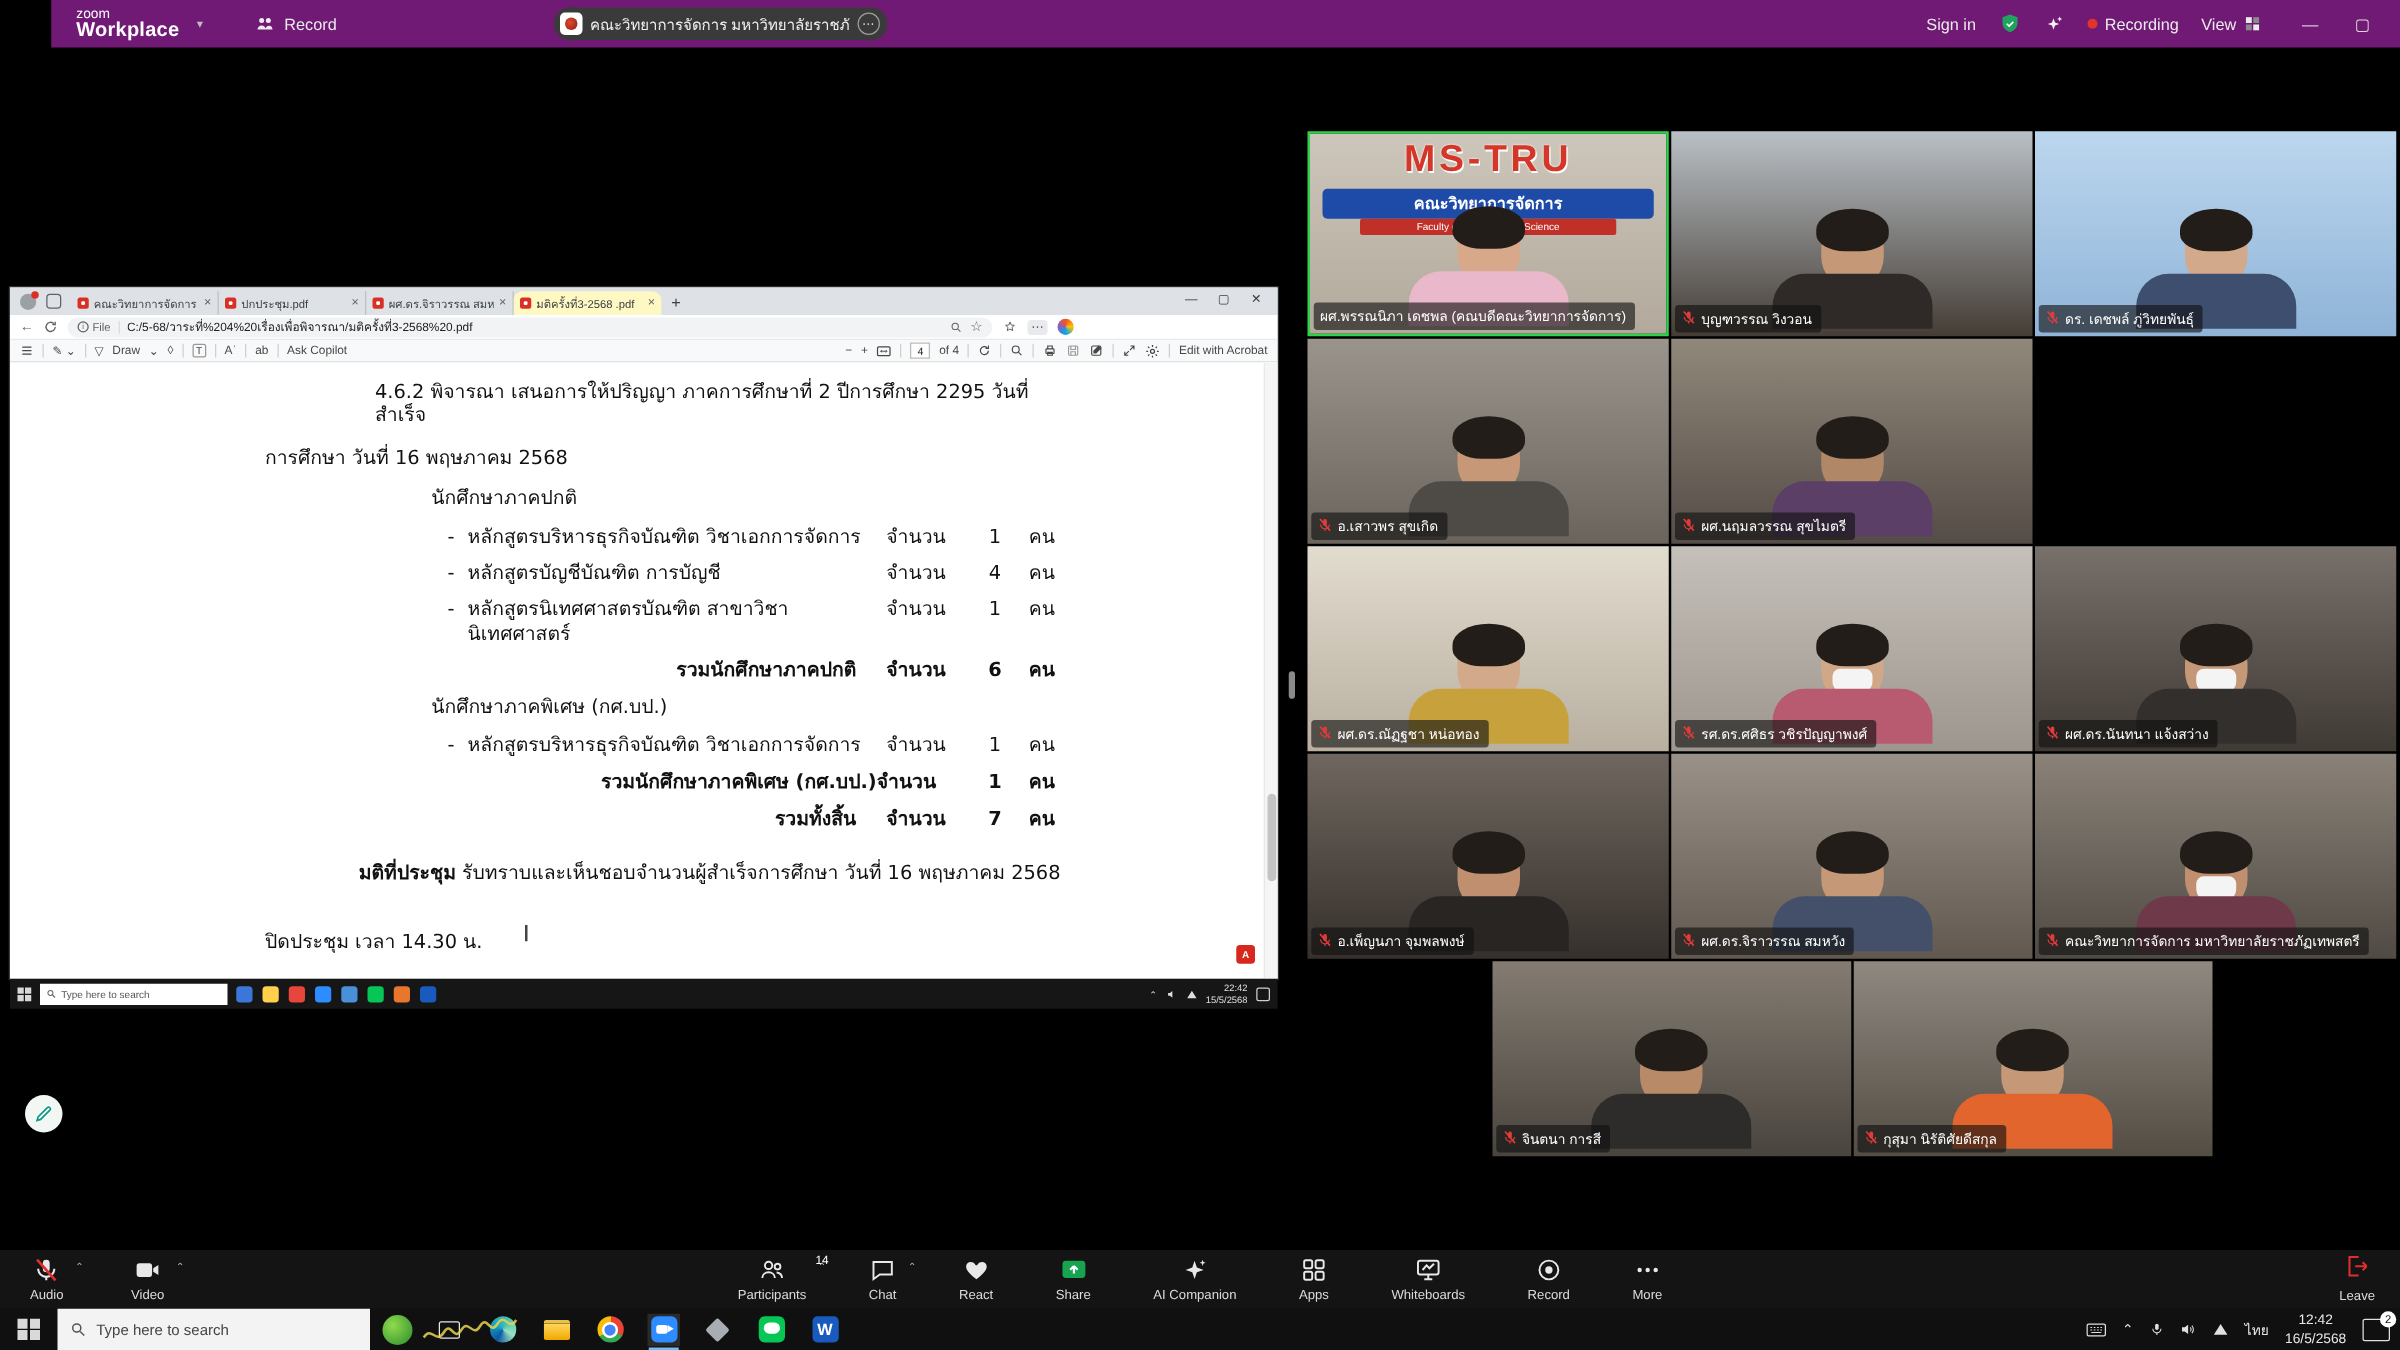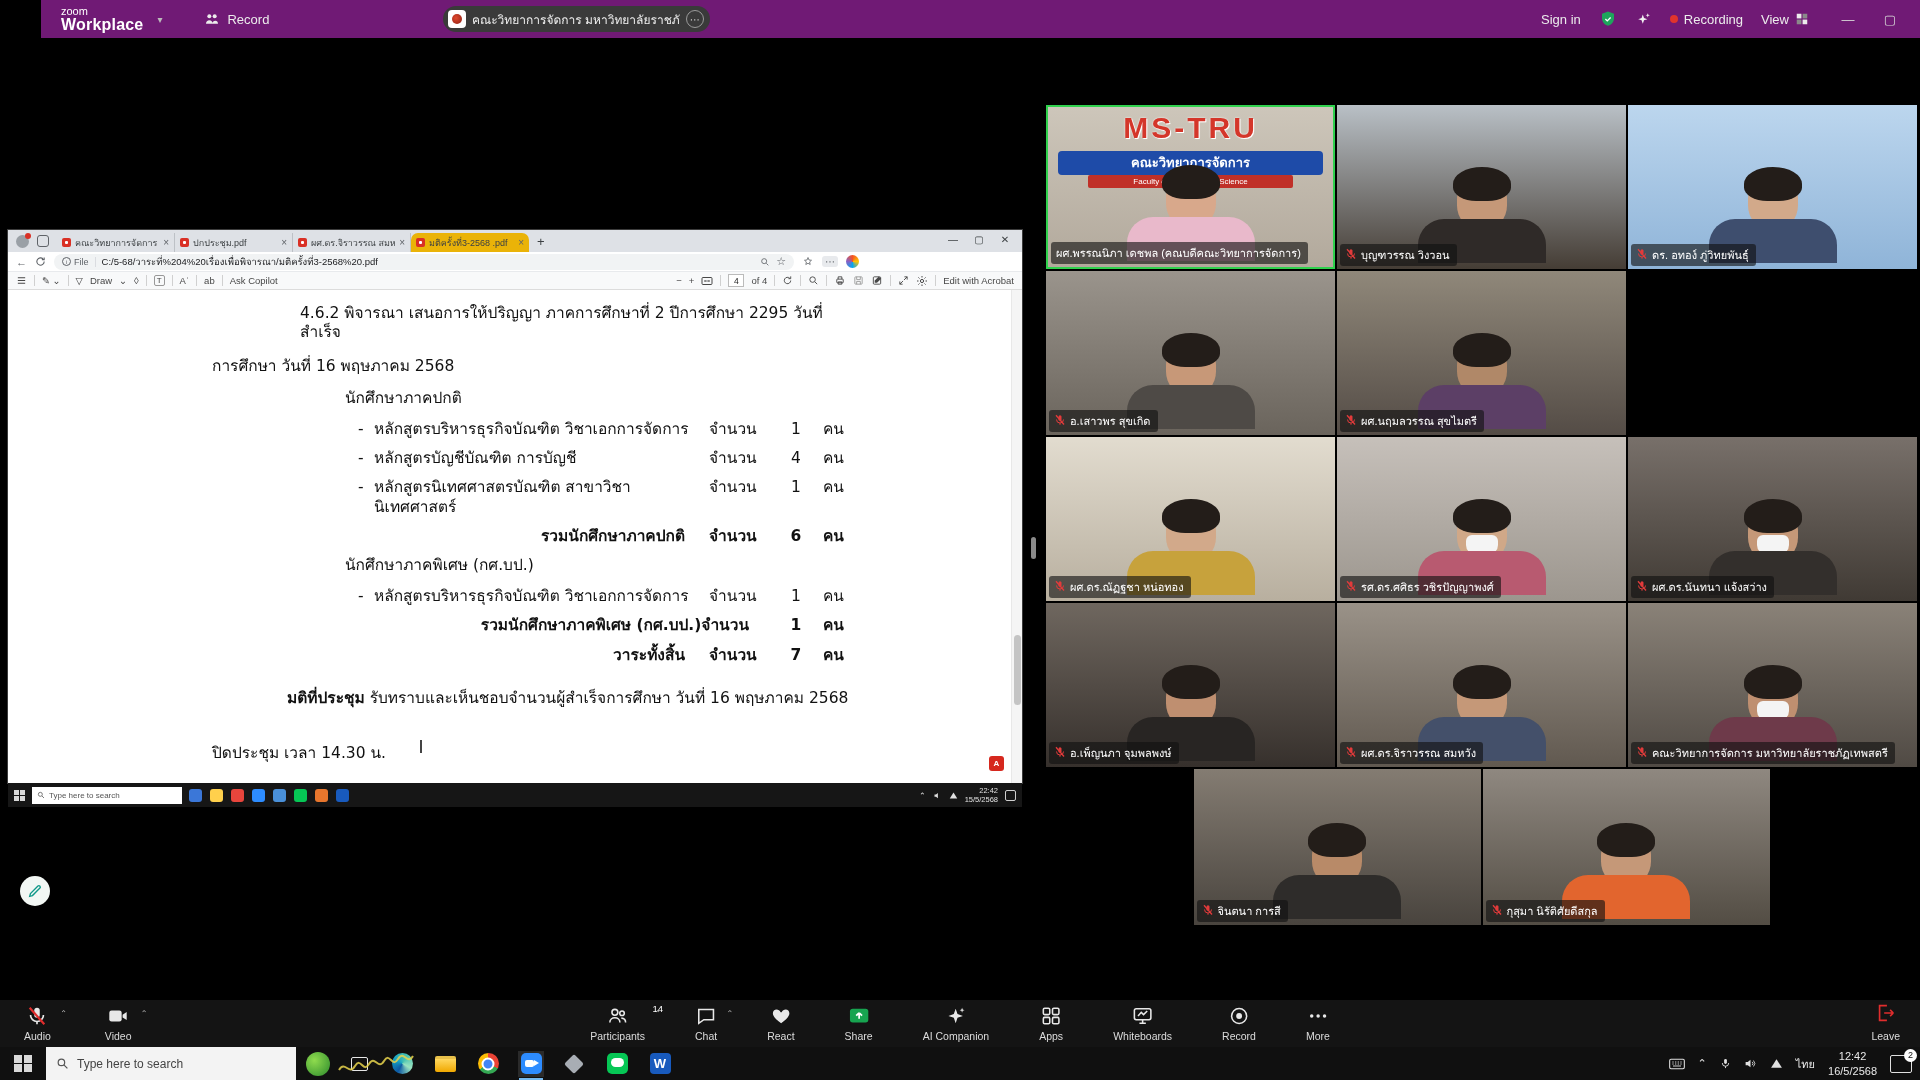--- a/index.html
+++ b/index.html
@@ -26,21 +26,21 @@
   .winctl { display:flex; }
   .winctl span { width:42px; height:38px; display:flex; align-items:center; justify-content:center; color:#d8d8d8; font-size:13px; }
 
   
   #browser { position:absolute; left:8px; top:230px; width:1014px; height:553px; background:#fff; box-shadow:0 0 0 1px #3c3c3c; }
   .tabstrip { height:22px; background:#dee1e6; display:flex; align-items:flex-end; padding-left:4px; position:relative; }
   .avatar-ic { width:13px; height:13px; border-radius:50%; background:#9aa0a6; margin:0 6px 4px 4px; position:relative; }
   .avatar-ic::after { content:""; position:absolute; right:-2px; top:-2px; width:6px; height:6px; border-radius:50%; background:#d93025; }
   .tabsearch-ic { width:12px; height:12px; border:1.5px solid #5f6368; border-radius:3px; margin:0 8px 5px 2px; }
   .btab { width:118px; height:19px; display:flex; align-items:center; gap:4px; padding:0 5px; font-size:9px; color:#3c4043; border-right:1px solid #bdc1c6; }
-  .btab.active { background:#eab308; border-radius:7px 7px 0 0; border-right:none; }
+  .btab.active { background:#fef9c3; border-radius:7px 7px 0 0; border-right:none; }
   .btab-title { flex:1; white-space:nowrap; overflow:hidden; }
   .btab-close { color:#5f6368; font-size:10px; }
   .favicon { width:9px; height:9px; background:#d93025; border-radius:2px; flex:none; position:relative; }
   .favicon::after { content:""; position:absolute; inset:3px; background:#fff; border-radius:1px; }
   .newtab { font-size:13px; color:#3c4043; margin:0 0 3px 8px; }
   .bwinctl { position:absolute; right:4px; top:0; display:flex; }
   .bwinctl span { width:26px; height:18px; display:flex; align-items:center; justify-content:center; color:#3c4043; font-size:10px; }
   .addrbar { height:20px; background:#fff; display:flex; align-items:center; padding:0 8px; gap:8px; border-bottom:1px solid #e8eaed; }
   .nav-ic { color:#5f6368; font-size:11px; }
   .addr-pill { flex:1; height:16px; background:#f1f3f4; border-radius:9px; display:flex; align-items:center; padding:0 8px; gap:6px; max-width:740px; }
@@ -374,21 +374,21 @@
             <span class="dqty">จำนวน</span>
             <span class="dcount">1</span>
             <span class="dunit">คน</span>
           </div>
           <div class="drow bold">
             <span class="dlabel grow tr">รวมนักศึกษาภาคพิเศษ (กศ.บป.)จำนวน</span>
             <span class="dcount">1</span>
             <span class="dunit">คน</span>
           </div>
           <div class="drow bold">
-            <span class="dlabel grow tr">วาระทั้งสิ้น</span>
+            <span class="dlabel grow tr">รวมทั้งสิ้น</span>
             <span class="dqty">จำนวน</span>
             <span class="dcount">7</span>
             <span class="dunit">คน</span>
           </div>
         </div>
       <div class="resolution">
         <span class="bold">มติที่ประชุม</span><span> รับทราบและเห็นชอบจำนวนผู้สำเร็จการศึกษา วันที่ 16 พฤษภาคม 2568</span>
       </div>
       <div class="closing">ปิดประชุม  เวลา 14.30 น.</div>
     </div>
@@ -490,21 +490,21 @@
             <div class="p-hair"></div>
           </div>
           <div class="p-body"></div>
         </div>
         <div class="name-tag">
           <span><svg width="12" height="12" viewBox="0 0 24 24">
               <rect x="9" y="2.5" width="6" height="11" rx="3" fill="#e23b3b"></rect>
               <path d="M5 11a7 7 0 0 0 14 0M12 18v3.5" stroke="#e23b3b" stroke-width="2" fill="none"></path>
               <line x1="4" y1="2.5" x2="20" y2="21" stroke="#e23b3b" stroke-width="2.6"></line>
             </svg></span>
-          <span class="nm">ดร. อทอง์ ภู่วิทยพันธุ์</span>
+          <span class="nm">ดร. เดชพล์ ภู่วิทยพันธุ์</span>
         </div>
       </div>
     </div>
     <div class="vrow">
       <div class="tile" style="--bg2: #9a948c; --bg1: #6a645c; --shirt: #4e4a46; --skin: #c79878;">
         <div class="person">
           <div class="p-head">
             <div class="p-hair"></div>
           </div>
           <div class="p-body"></div>

